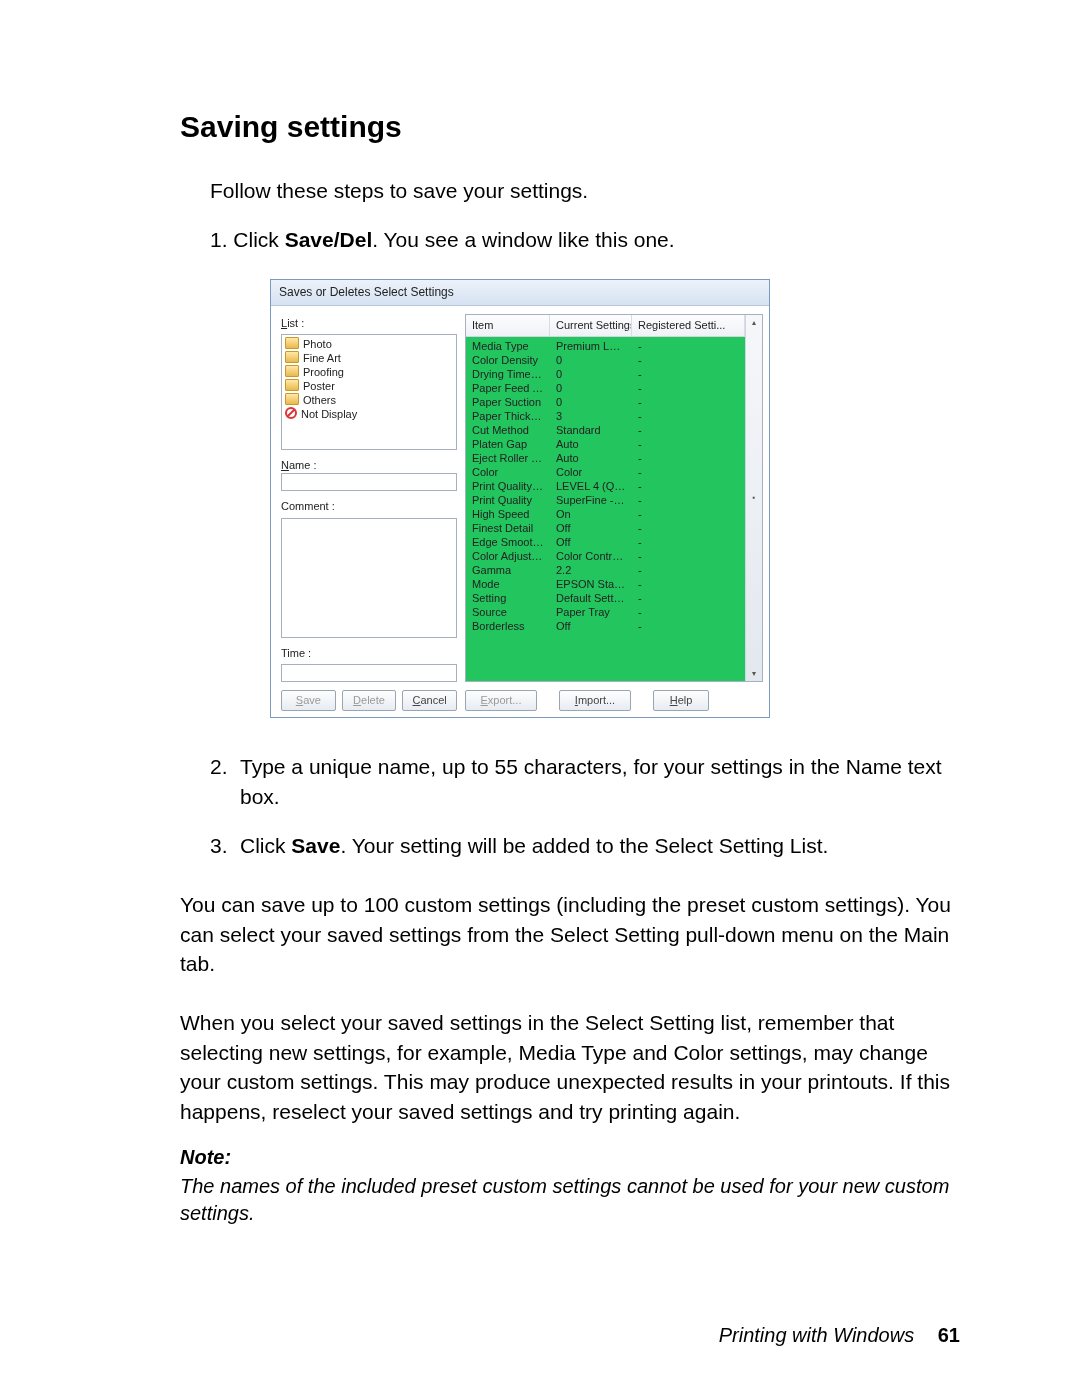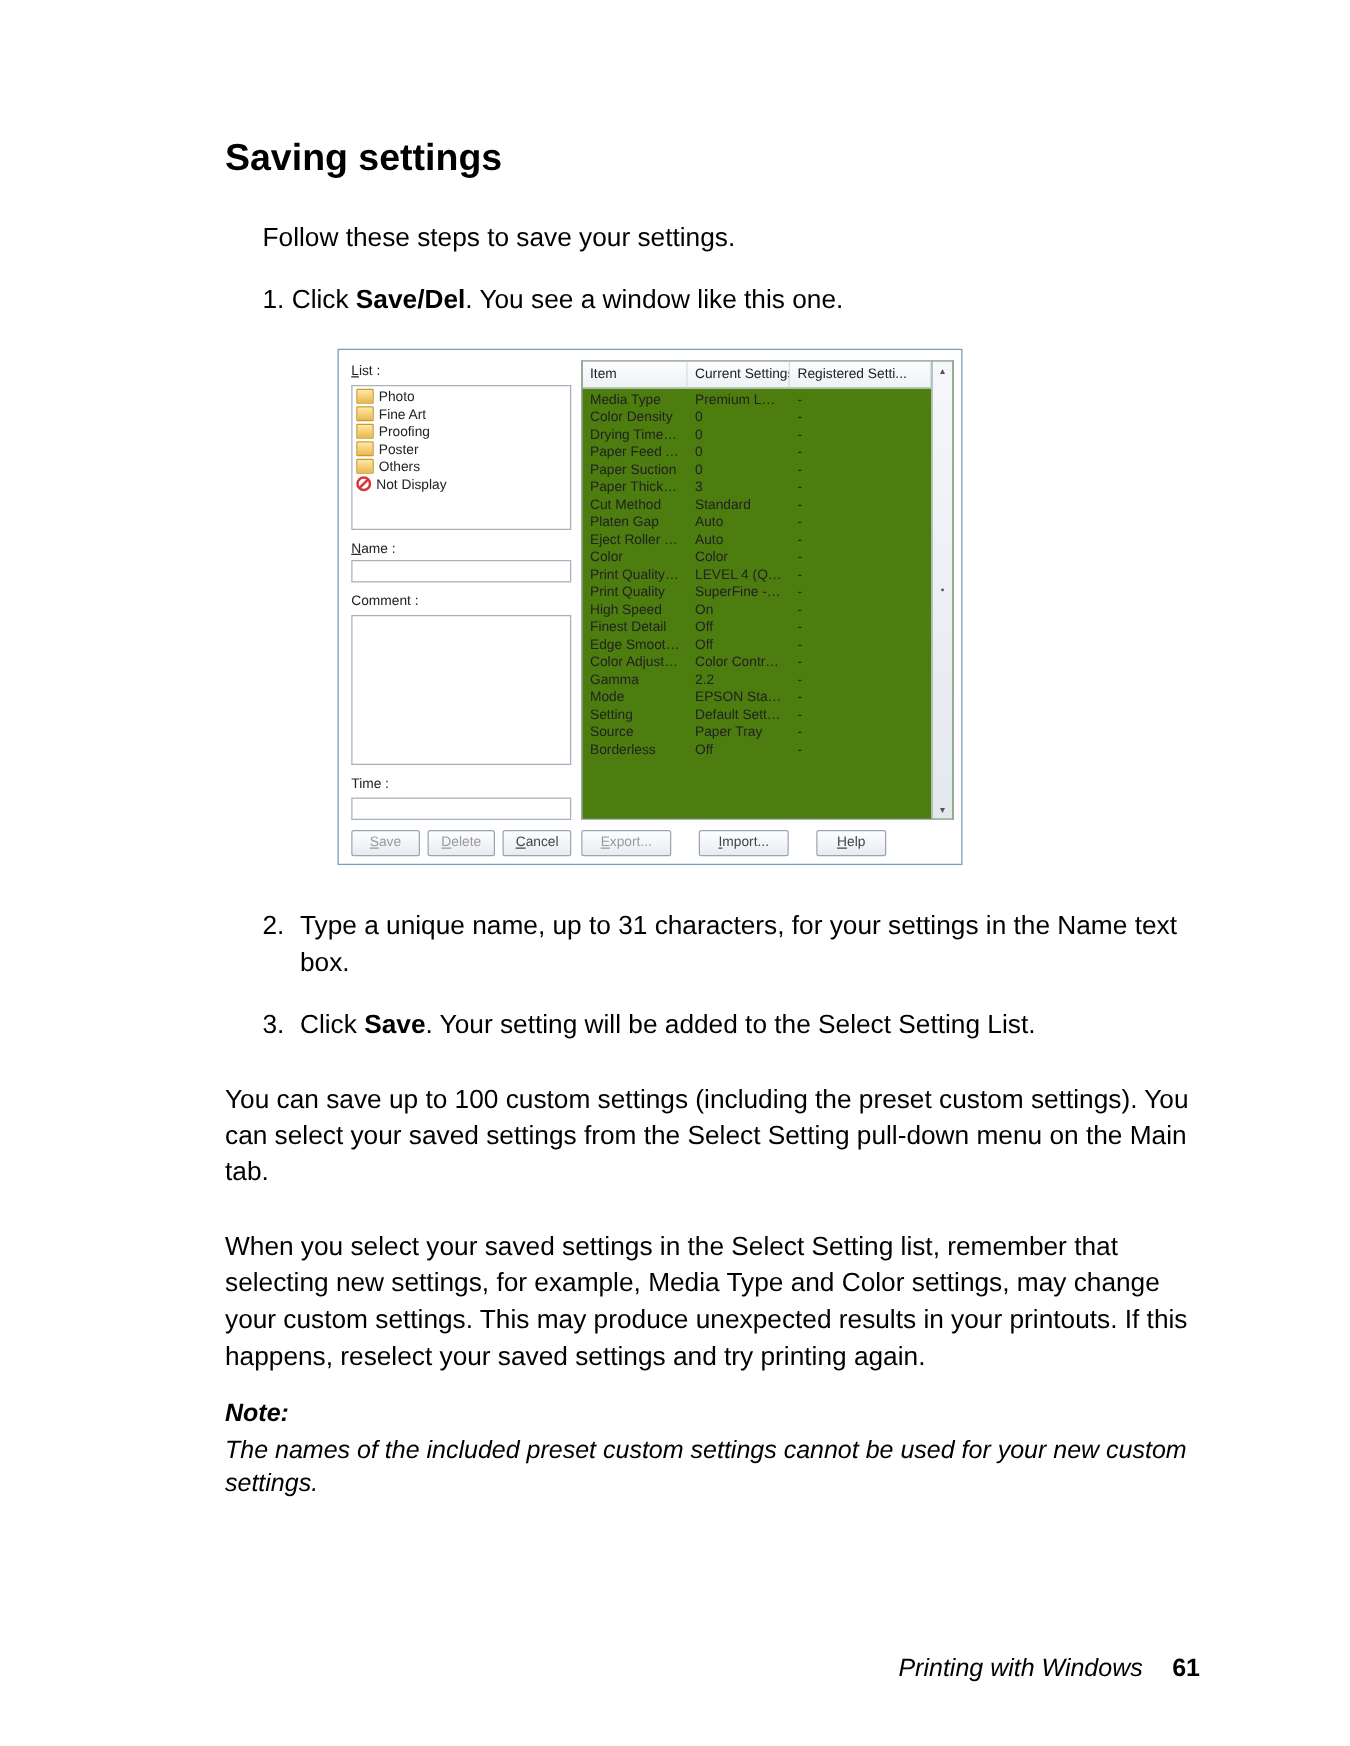--- a/index.html
+++ b/index.html
@@ -29,21 +29,21 @@
   .li-row{display:flex;gap:4px;line-height:14px;white-space:nowrap}
   .fld{display:block}
   .ninput{width:100%;height:18px;border:1px solid #a7b1bd;background:#fff;box-sizing:border-box;font:inherit;padding:1px 3px}
   .ta{width:100%;height:120px;border:1px solid #a7b1bd;background:#fff;box-sizing:border-box;font:inherit;resize:none;padding:2px 3px}
   .time-box{width:100%;height:18px;border:1px solid #a7b1bd;background:#fff;box-sizing:border-box}
   .btn-row{display:flex;gap:6px;margin-top:8px}
   .wbtn{font:inherit;border:1px solid #9aa5b2;background:linear-gradient(#fefefe,#e7ecf2);border-radius:2px;padding:2px 0;width:56px;height:21px;color:#444;cursor:default;text-align:center}
   .wbtn.dis{color:#9a9a9a}
   .wbtn.wide{width:72px}
   .right-col{flex:1;display:flex;flex-direction:column}
-  .table-shell{flex:1;border:1px solid #a7b1bd;background:#4d7c0f;display:flex;overflow:hidden}
+  .table-shell{flex:1;border:1px solid #a7b1bd;background:#22c55e;display:flex;overflow:hidden}
   .tbl{flex:1;overflow:hidden}
   .hdr{display:flex;background:linear-gradient(#fdfdfe,#eef1f6);border-bottom:1px solid #cfd6df;font-size:11px}
   .hdr>div{padding:3px 6px;border-right:1px solid #d7dde6;box-sizing:border-box;white-space:nowrap;overflow:hidden}
   .c1{width:84px}
   .c2{width:82px}
   .c3{flex:1}
   .rows{padding:2px 0}
   .row{display:flex;font-size:11px;line-height:14px}
   .row>div{padding:0 6px;box-sizing:border-box;white-space:nowrap;overflow:hidden;text-overflow:ellipsis}
   .vbar{width:16px;background:linear-gradient(#f6f7fa,#e3e8ef);border-left:1px solid #cfd6df;display:flex;flex-direction:column;align-items:center;justify-content:space-between;font-size:8px;color:#555;padding:2px 0}
@@ -63,20 +63,21 @@
 
   <div class="indent body-text">
     <p class="mb20">Follow these steps to save your settings.</p>
 
     <p class="mb12">
       <span>1.  Click </span><b>Save/Del</b><span>. You see a window like this one.</span>
     </p>
 
     <div class="shot-wrap">
       <div class="win">
+        <div class="win-title">Saves or Deletes Select Settings</div>
         <div class="win-body">
 
           <div class="left-col">
             <div class="lab"><span class="u">L</span>ist :</div>
             <div class="list-box" id="tree">
                 <div class="li-row">
                   <span class="ico fold"></span>
                   <span>Photo</span>
                 </div>
                 <div class="li-row">
@@ -249,21 +250,21 @@
               <button class="wbtn wide"><span class="u">I</span>mport...</button>
               <button class="wbtn"><span class="u">H</span>elp</button>
             </div>
           </div>
         </div>
       </div>
     </div>
 
     <div class="step mb20">
       <div class="step-num">2.</div>
-      <div>Type a unique name, up to 31 characters, for your settings in the Name text box.</div>
+      <div>Type a unique name, up to 55 characters, for your settings in the Name text box.</div>
     </div>
 
     <div class="step mb30">
       <div class="step-num">3.</div>
       <div>
         <span>Click </span><b>Save</b><span>. Your setting will be added to the Select Setting List.</span>
       </div>
     </div>
   </div>
 

